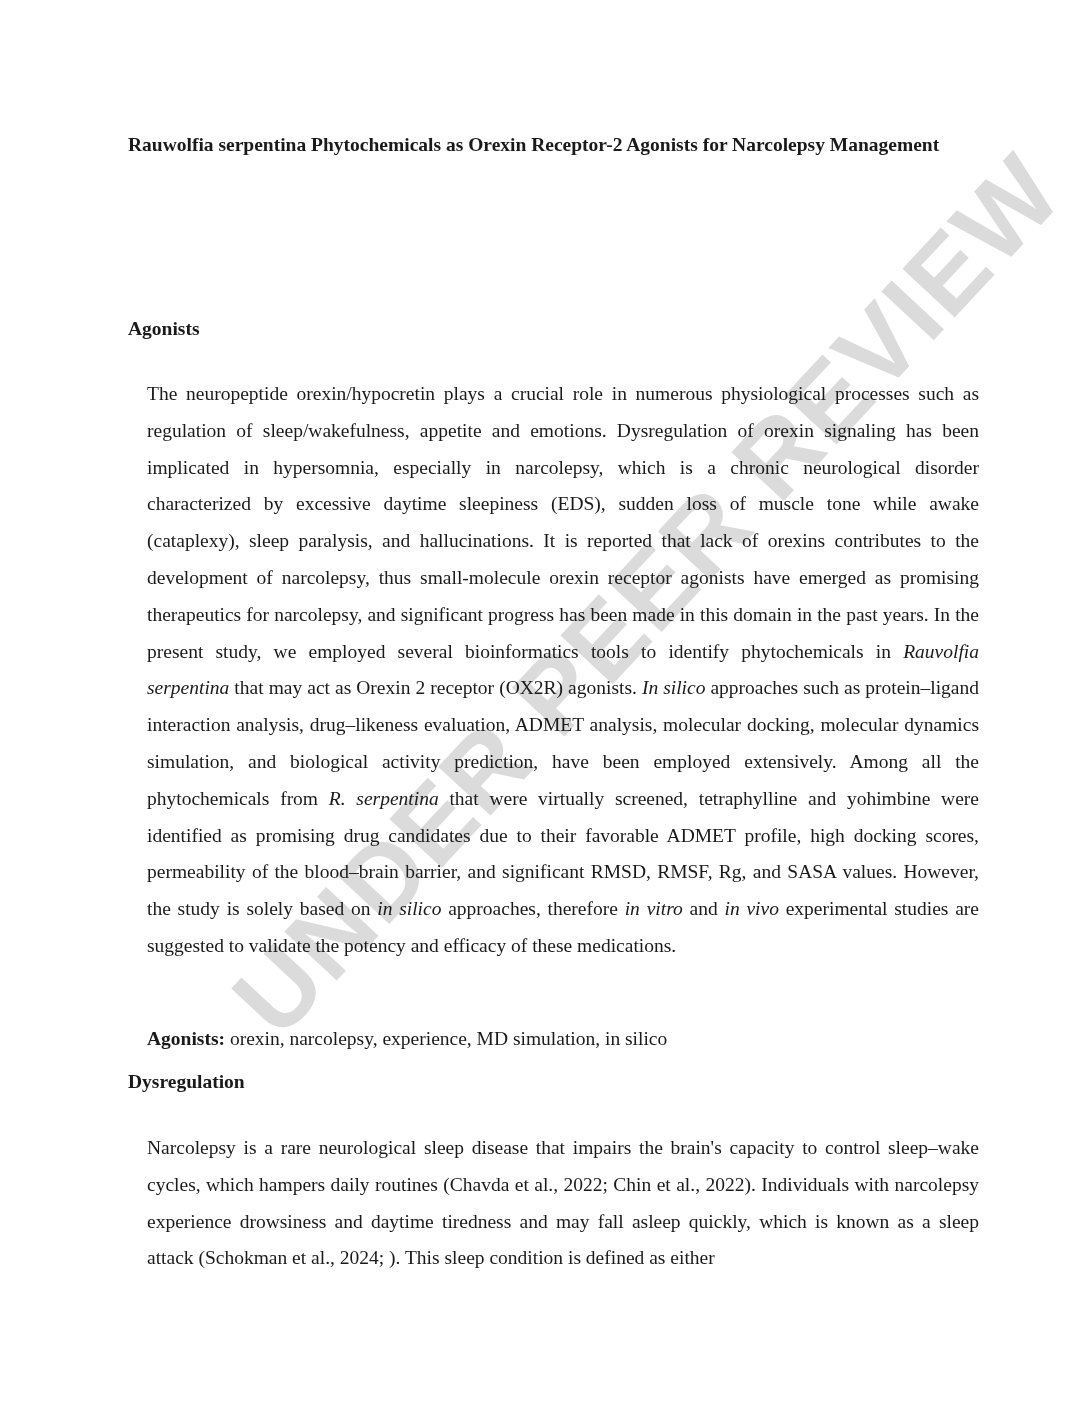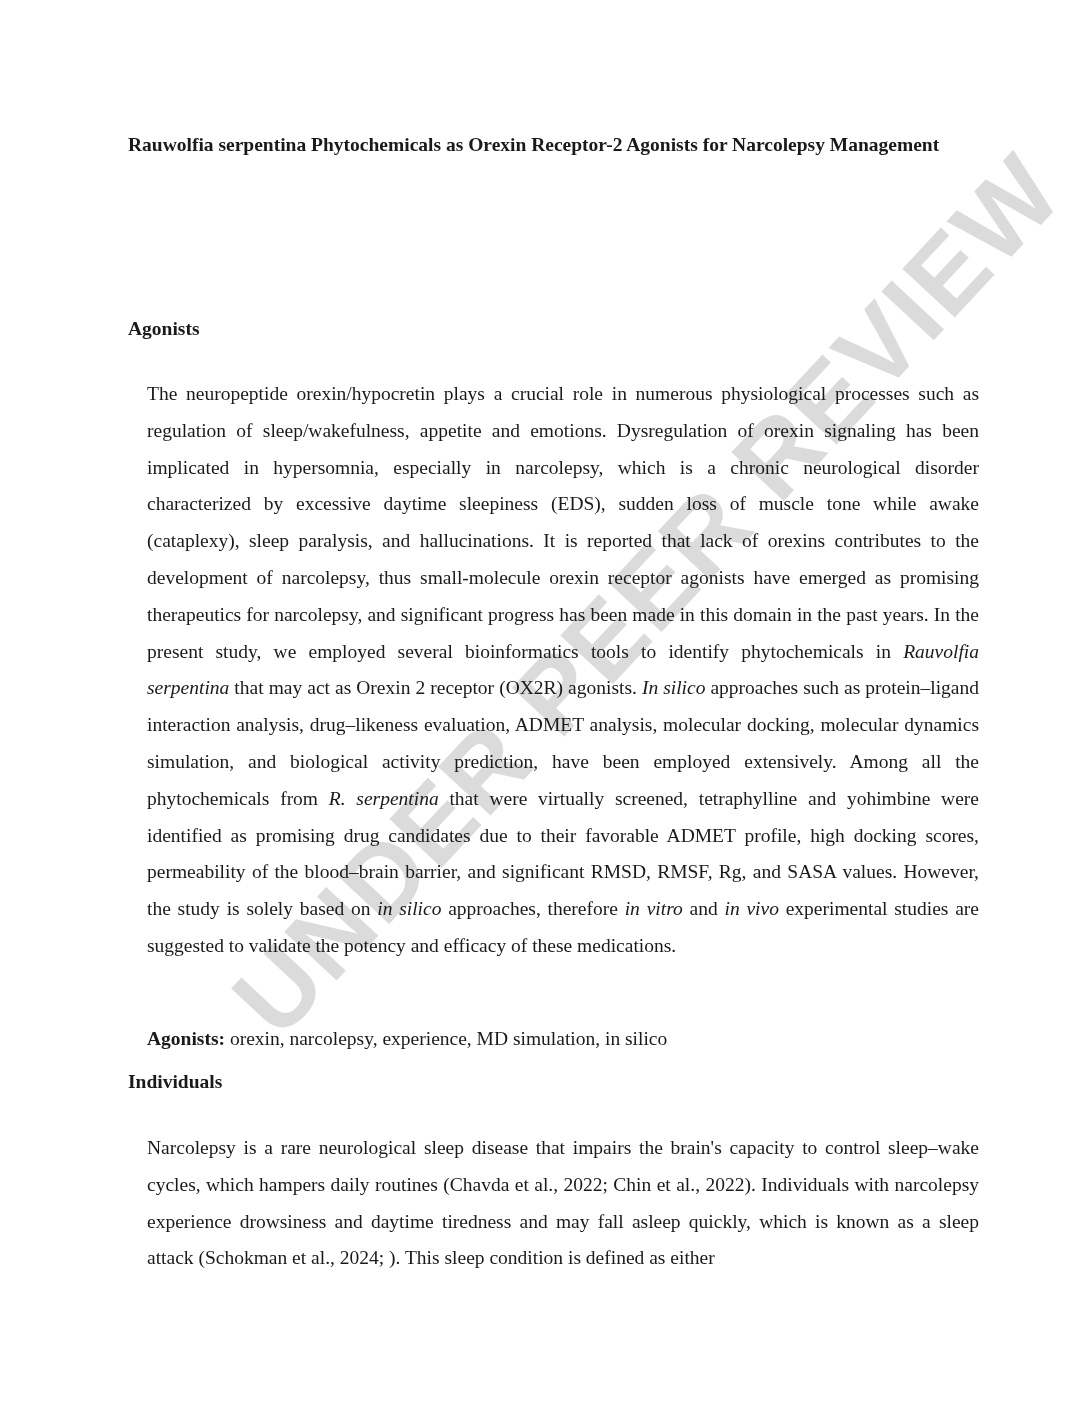--- a/index.html
+++ b/index.html
@@ -87,16 +87,16 @@
   <h2 class="heading abstract-heading">Agonists</h2>
 
   <p class="para abstract-body">
     <span>The neuropeptide orexin/hypocretin plays a crucial role in numerous physiological processes such as regulation of sleep/wakefulness, appetite and emotions. Dysregulation of orexin signaling has been implicated in hypersomnia, especially in narcolepsy, which is a chronic neurological disorder characterized by excessive daytime sleepiness (EDS), sudden loss of muscle tone while awake (cataplexy), sleep paralysis, and hallucinations. It is reported that lack of orexins contributes to the development of narcolepsy, thus small-molecule orexin receptor agonists have emerged as promising therapeutics for narcolepsy, and significant progress has been made in this domain in the past years. In the present study, we employed several bioinformatics tools to identify phytochemicals in </span><em>Rauvolfia serpentina</em><span> that may act as Orexin 2 receptor (OX2R) agonists. </span><em>In silico</em><span> approaches such as protein–ligand interaction analysis, drug–likeness evaluation, ADMET analysis, molecular docking, molecular dynamics simulation, and biological activity prediction, have been employed extensively. Among all the phytochemicals from </span><em>R. serpentina</em><span> that were virtually screened, tetraphylline and yohimbine were identified as promising drug candidates due to their favorable ADMET profile, high docking scores, permeability of the blood–brain barrier, and significant RMSD, RMSF, Rg, and SASA values. However, the study is solely based on </span><em>in silico</em><span> approaches, therefore </span><em>in vitro</em><span> and </span><em>in vivo</em><span> experimental studies are suggested to validate the potency and efficacy of these medications.</span>
   </p>
 
   <p class="para keywords">
     <span class="kw-label">Agonists:</span><span> orexin, narcolepsy, experience, MD simulation, in silico</span>
   </p>
 
-  <h2 class="heading intro-heading">Individuals</h2>
+  <h2 class="heading intro-heading">Dysregulation</h2>
 
   <p class="para intro-body">Narcolepsy is a rare neurological sleep disease that impairs the brain's capacity to control sleep–wake cycles, which hampers daily routines (Chavda et al., 2022; Chin et al., 2022). Individuals with narcolepsy experience drowsiness and daytime tiredness and may fall asleep quickly, which is known as a sleep attack (Schokman et al., 2024; ). This sleep condition is defined as either</p>
 </div>
 
 </body></html>

